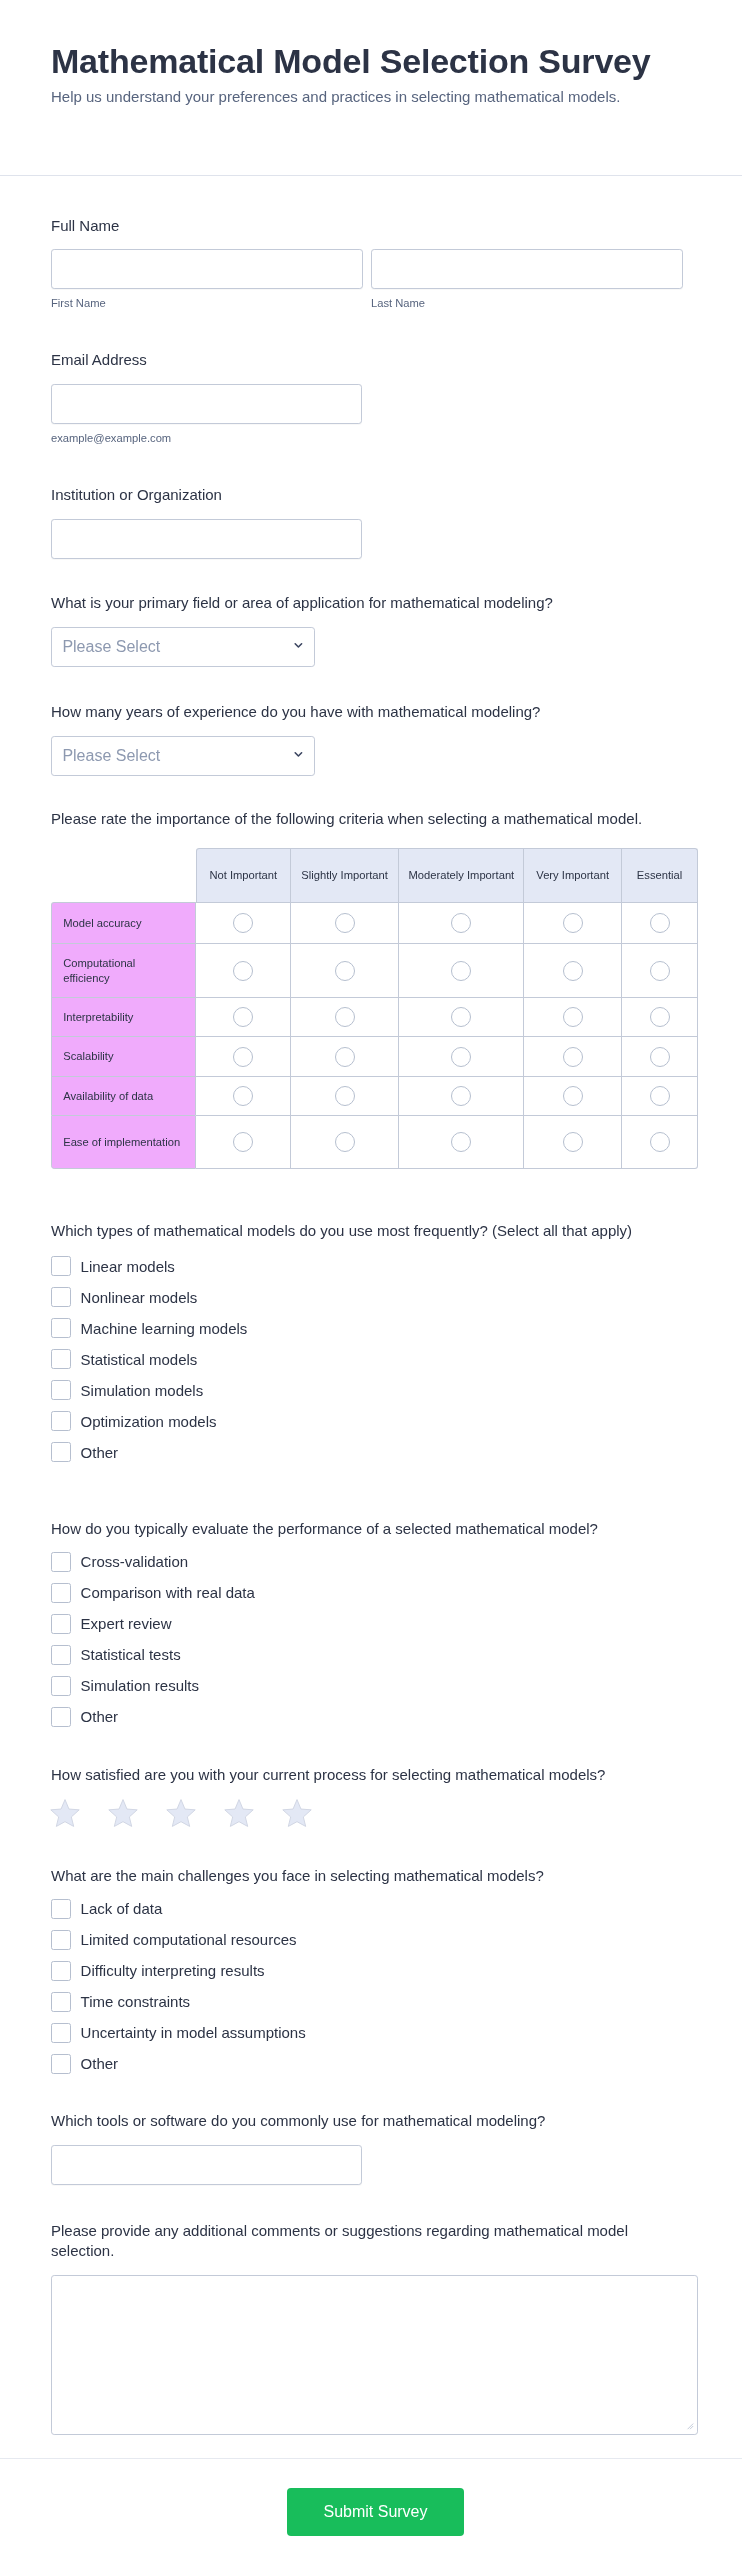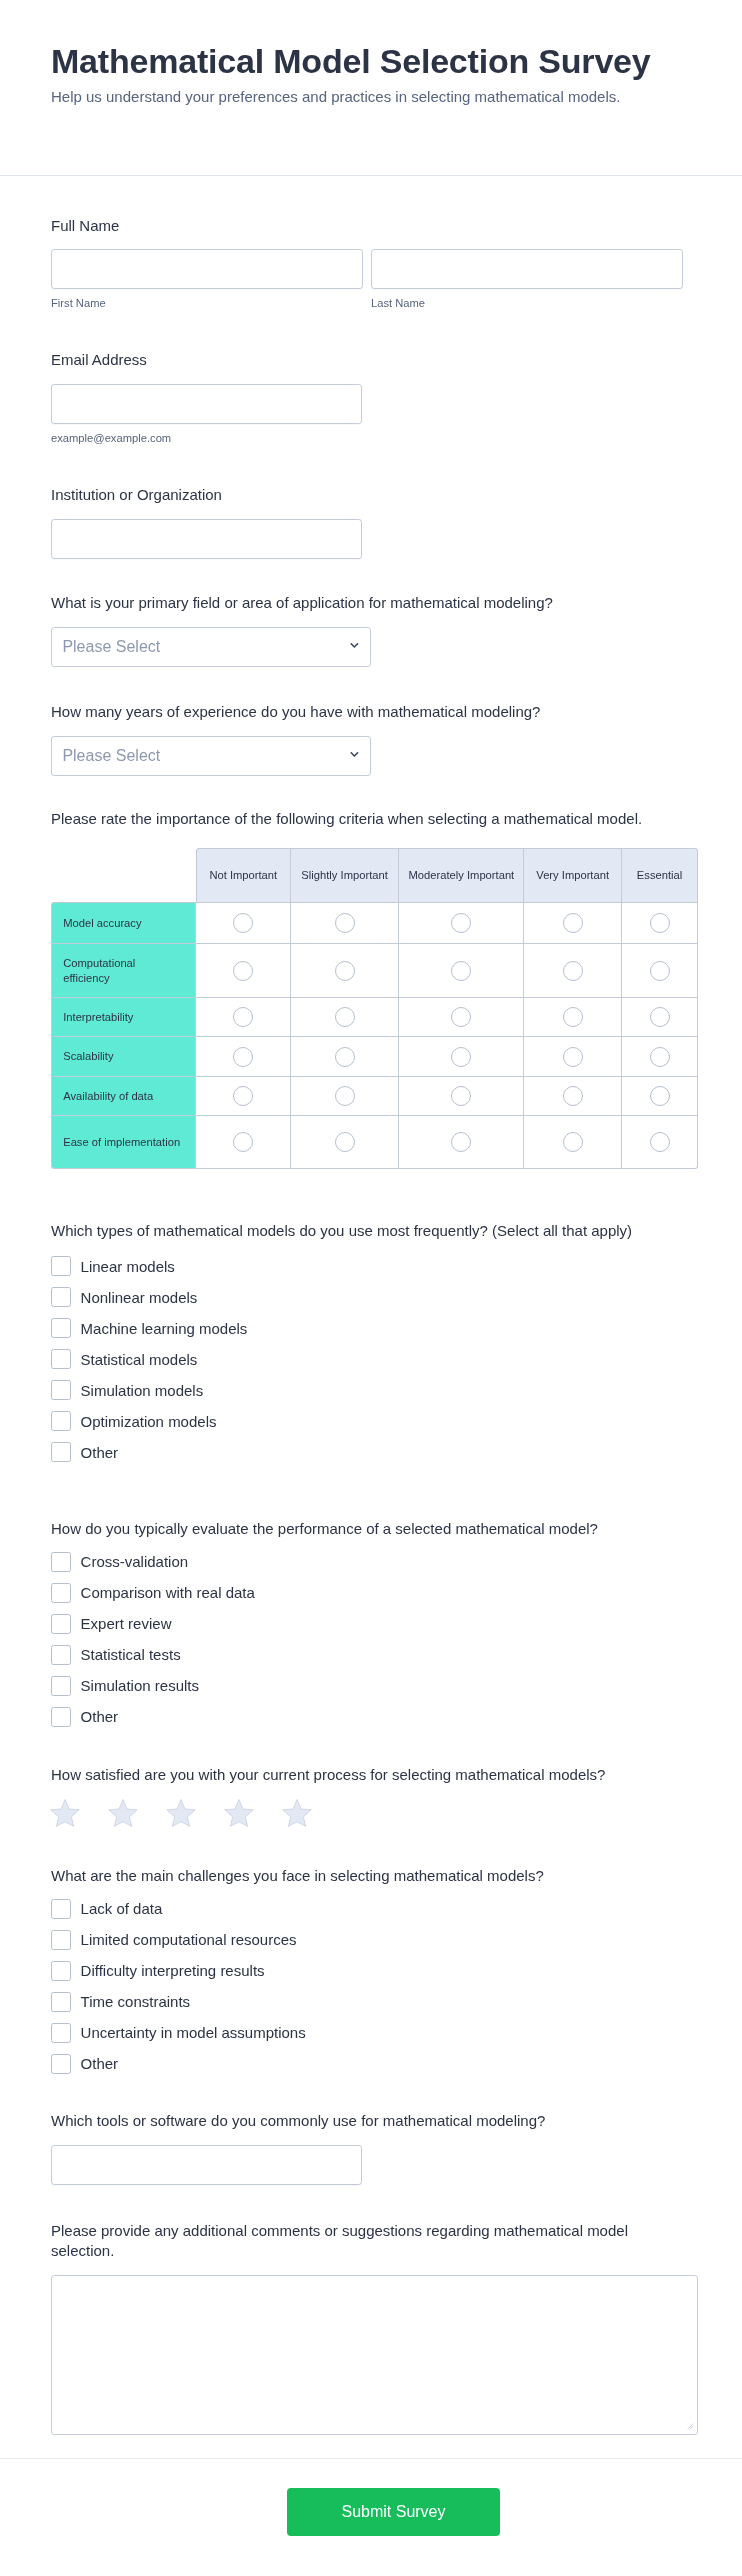--- a/index.html
+++ b/index.html
@@ -12,50 +12,50 @@
   .q { position: absolute; left: 51px; right: 44px; }
   .label { font-size: 15px; color: #2c3345; line-height: 20px; }
   .sublabel { font-size: 11.2px; color: #57647e; margin-top: 8px; }
 
   .input { display: block; height: 40px; border: 0.8px solid #c3cad8; border-radius: 3.2px; background: #fff; box-shadow: 0 0.8px 0.8px rgba(0,0,0,0.03); }
   .input.half { width: 311px; }
   .name-row { display: flex; gap: 8px; margin-top: 12.8px; }
   .name-col { width: 312px; }
   .name-col .input { width: 100%; }
 
-  .select { position: relative; width: 320px; height: 40px; border: 0.8px solid #c3cad8; border-radius: 3.2px; margin-top: 13.6px; background: #fff; text-align: right; }
+  .select { position: relative; width: 264px; height: 40px; border: 0.8px solid #c3cad8; border-radius: 3.2px; margin-top: 13.6px; background: #fff; text-align: right; }
   .select .ph { position: absolute; left: 10.4px; top: 10.4px; font-size: 16px; color: #8d99b0; }
   .select .chev { position: absolute; right: 9.6px; top: 11.2px; width: 12.8px; height: 12.8px; }
 
   table.matrix { border-collapse: separate; border-spacing: 0; width: 647px; margin-top: 19px; font-size: 11.2px; }
   .matrix th { background: #e3e8f5; font-weight: 400; color: #2c3345; height: 54px; border-right: 0.8px solid #c3cad8; border-top: 0.8px solid #c3cad8; line-height: 15px; text-align: center; }
   .matrix th.blank { background: #fff; border: none; }
   .matrix th.c1 { border-left: 0.8px solid #c3cad8; border-top-left-radius: 3.2px; margin-left: 8px; }
   .matrix th.last { border-top-right-radius: 3.2px; }
   .matrix td { border-right: 0.8px solid #c3cad8; border-top: 0.8px solid #c3cad8; text-align: center; background: #fff; }
-  .matrix td.rowlabel { background: #5eead4; text-align: left; padding: 0 11.2px; color: #2c3345; font-size: 11.2px; line-height: 15px; border-left: 0.8px solid #c3cad8; }
+  .matrix td.rowlabel { background: #f0abfc; text-align: left; padding: 0 11.2px; color: #2c3345; font-size: 11.2px; line-height: 15px; border-left: 0.8px solid #c3cad8; }
   .matrix tr.first td.rowlabel { border-top-left-radius: 3.2px; }
   .matrix tr.lastrow td { border-bottom: 0.8px solid #c3cad8; }
   .matrix tr.lastrow td.rowlabel { border-bottom-left-radius: 3.2px; }
   .matrix tr.lastrow td:last-child { border-bottom-right-radius: 3.2px; }
   .radio { display: inline-block; width: 20px; height: 20px; border: 0.8px solid #b6bfcf; border-radius: 50%; background: #fff; vertical-align: middle; }
 
   .checklist { margin-top: 11.2px; }
   .check-item { display: flex; align-items: center; height: 31px; }
   .checkbox { width: 20px; height: 20px; border: 0.8px solid #b6bfcf; border-radius: 2.4px; background: #fff; flex: none; }
   .check-label { font-size: 15px; color: #2c3345; margin-left: 9.6px; }
 
   .stars { display: flex; gap: 26px; margin-top: 12.8px; margin-left: -1.6px; }
   .star { width: 32px; height: 30px; }
 
   .textarea { width: 647px; height: 160px; border: 0.8px solid #c3cad8; border-radius: 3.2px; margin-top: 13.6px; position: relative; background: #fff; }
   .resize { position: absolute; right: 3.2px; bottom: 3.2px; width: 8px; height: 8px; }
 
   .footer { position: absolute; left: 0; right: 0; top: 2458px; border-top: 1.6px solid #e6e9f0; height: 118px; }
-  .submit { position: absolute; left: 287px; top: 29px; width: 213px; height: 48px; background: #18bd5b; border: none; border-radius: 4px; color: #fff; font-size: 16px; font-family: "Liberation Sans", sans-serif; cursor: pointer; }
+  .submit { position: absolute; left: 287px; top: 29px; width: 177px; height: 48px; background: #18bd5b; border: none; border-radius: 4px; color: #fff; font-size: 16px; font-family: "Liberation Sans", sans-serif; cursor: pointer; }
 </style>
 </head>
 <body>
 
 <div class="header">
   <h1 class="title">Mathematical Model Selection Survey</h1>
   <p class="subtitle">Help us understand your preferences and practices in selecting mathematical models.</p>
 </div>
 
 <div class="q" style="top:216px;">

